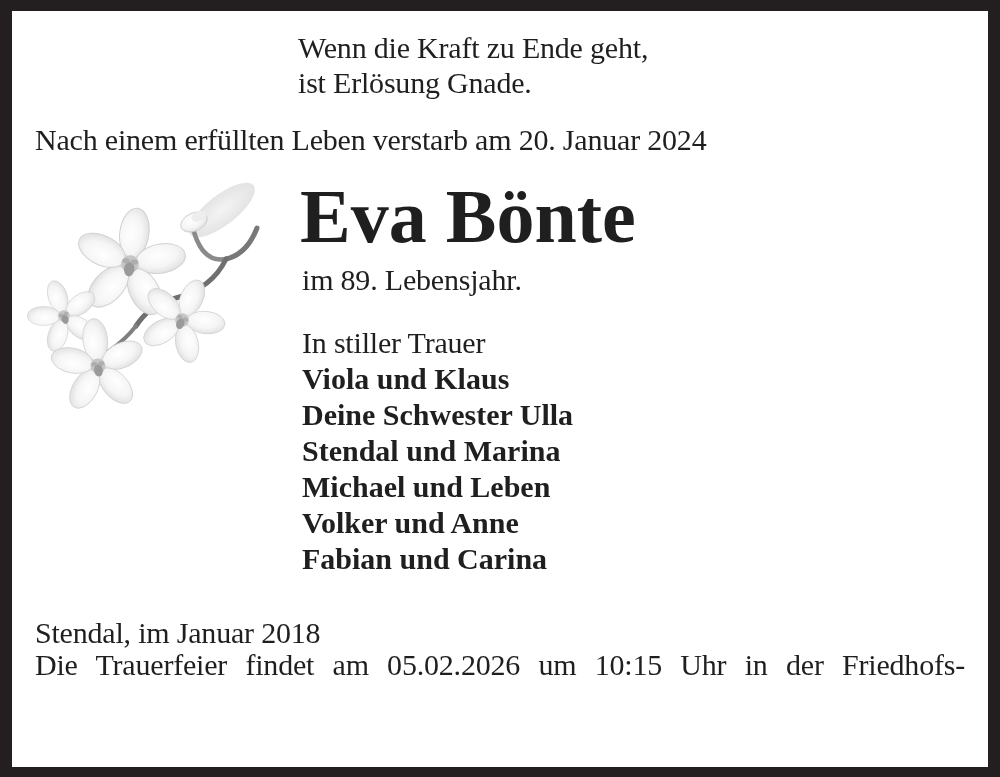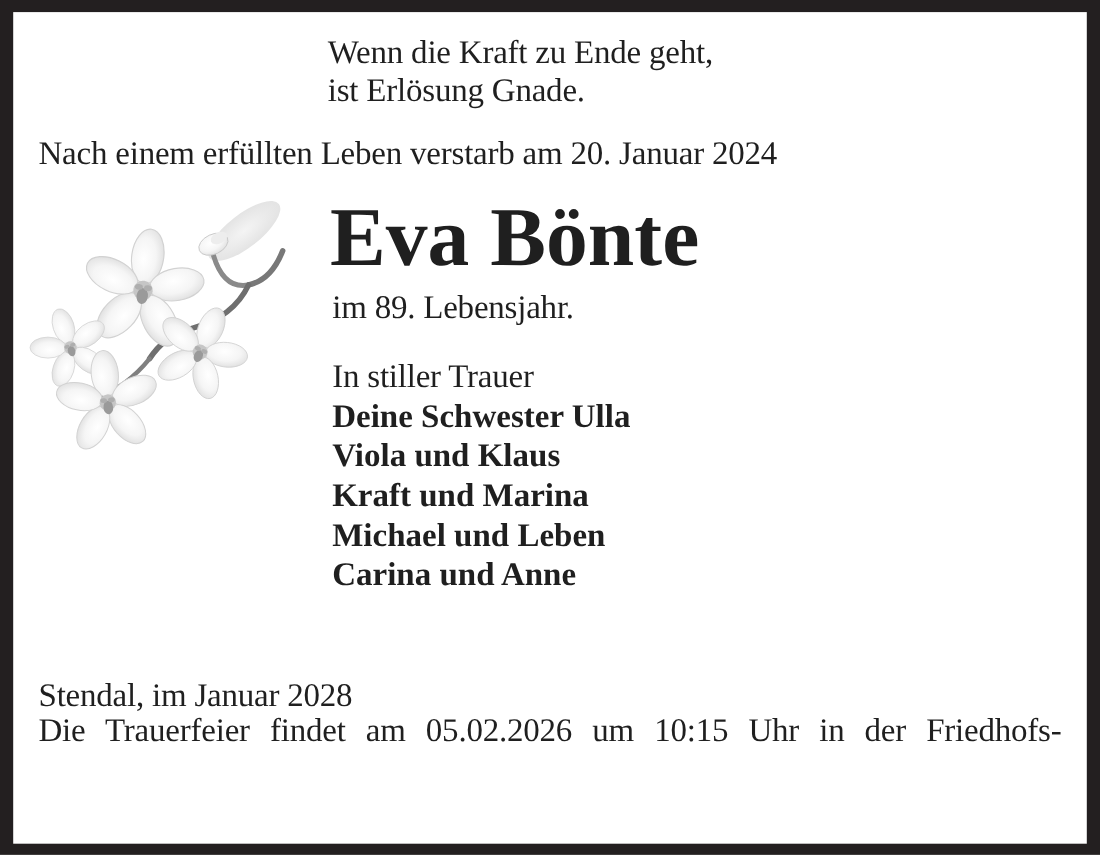--- a/index.html
+++ b/index.html
@@ -121,25 +121,26 @@
     <use href="#fl" transform="translate(38,148) scale(34) rotate(-18)"></use>
     <use href="#fl" transform="translate(156,152) scale(40) rotate(24)"></use>
     <use href="#fl" transform="translate(72,198) scale(44) rotate(-6)"></use>
   </svg>
 
   <div class="txt deceased-name">Eva Bönte</div>
   <div class="txt age-line">im 89. Lebensjahr.</div>
 
   <div class="txt mourning">
     <div>In stiller Trauer</div>
+    <div class="bold">Viola und Klaus</div>
     <div class="bold">Deine Schwester Ulla</div>
-    <div class="bold">Viola und Klaus</div>
-    <div class="bold">Kraft und Marina</div>
+    <div class="bold">Stendal und Marina</div>
     <div class="bold">Michael und Leben</div>
-    <div class="bold">Carina und Anne</div>
+    <div class="bold">Volker und Anne</div>
+    <div class="bold">Fabian und Carina</div>
   </div>
 
-  <div class="txt place-date">Stendal, im Januar 2028</div>
+  <div class="txt place-date">Stendal, im Januar 2018</div>
 
   <div class="txt funeral">
     <div class="justified">Die Trauerfeier findet am 05.02.2026 um 10:15 Uhr in der Friedhofs-</div>
   </div>
 </div>
 
 </body></html>

